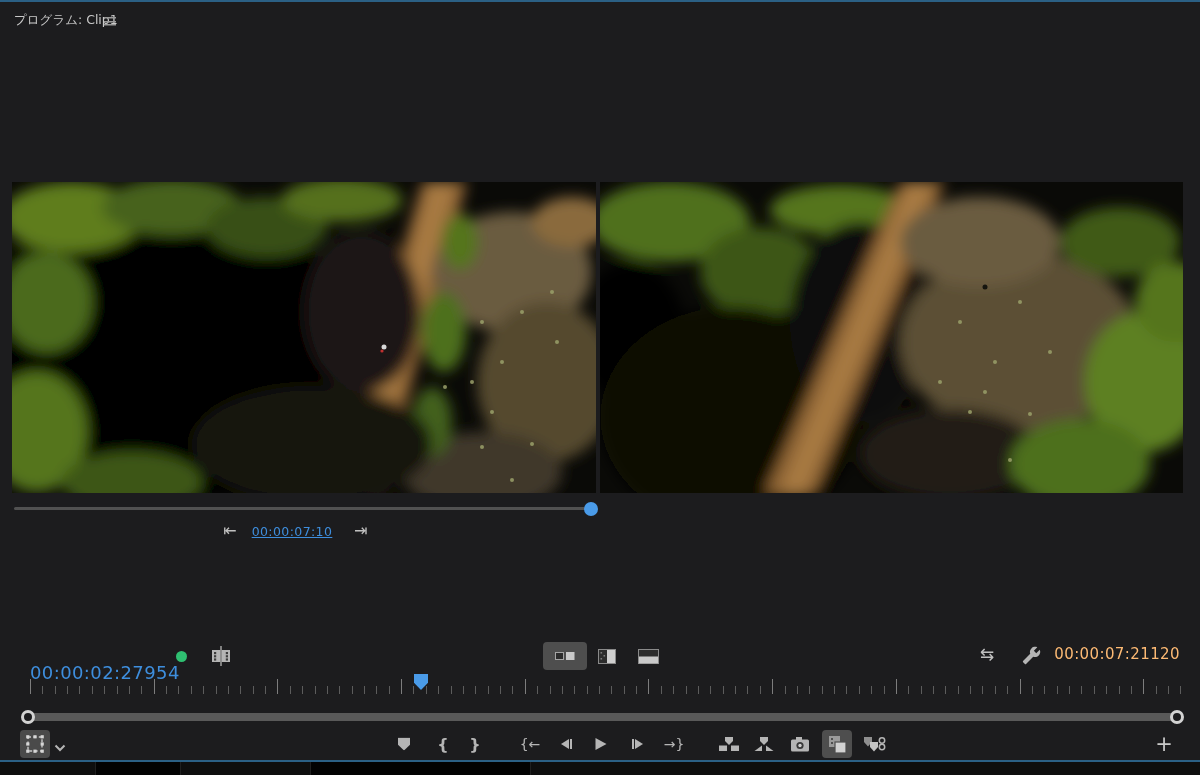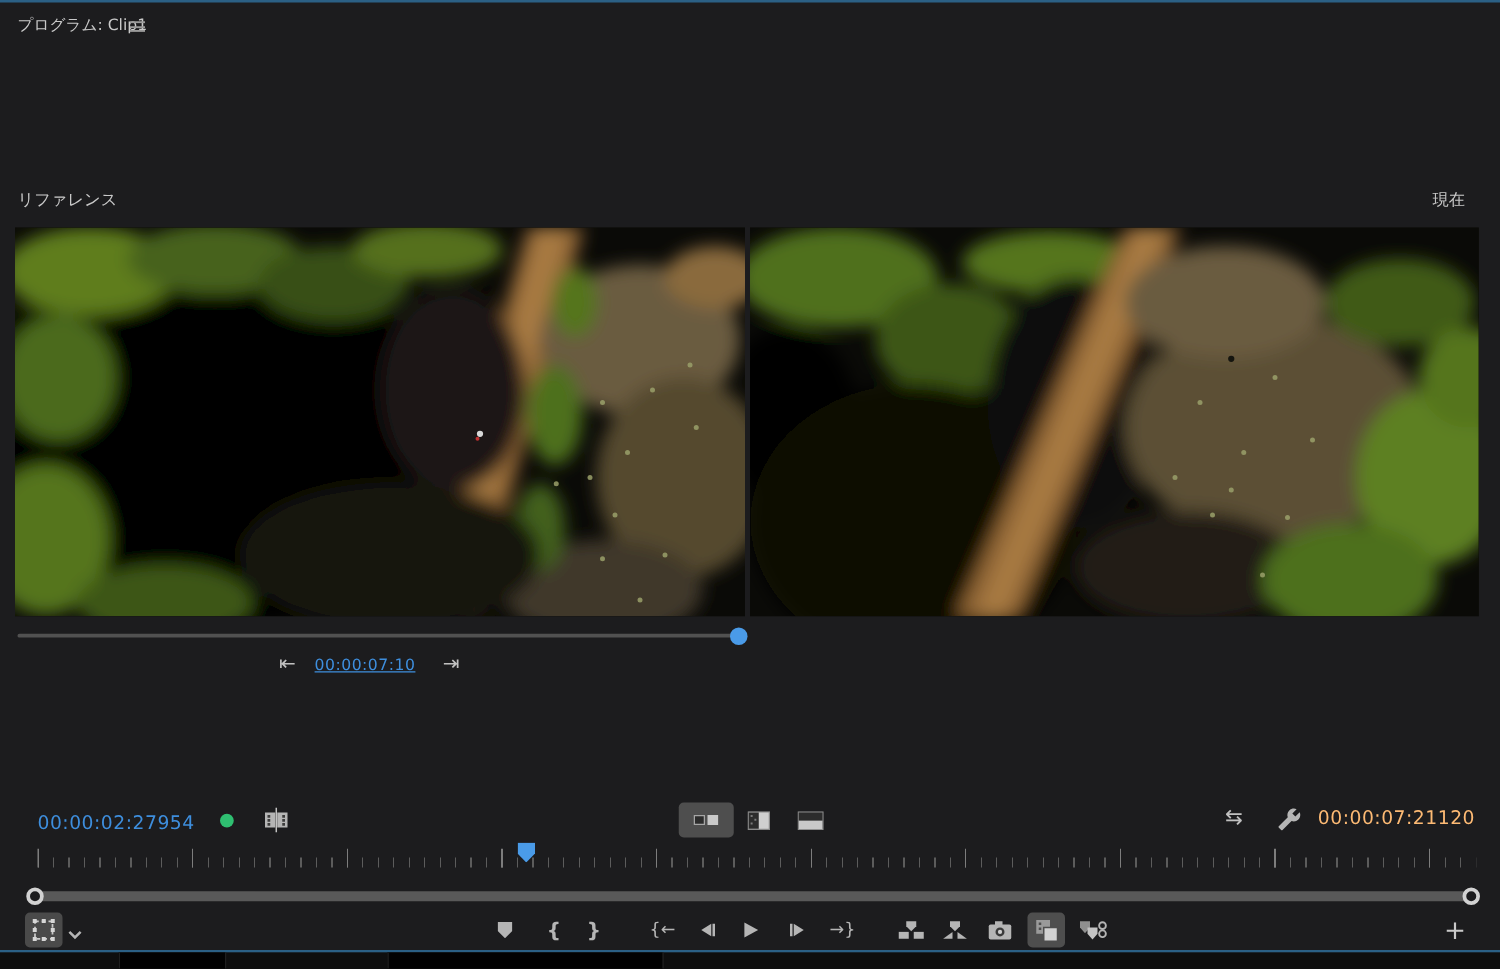--- a/index.html
+++ b/index.html
@@ -42,21 +42,21 @@
   .cmp-track{position:absolute;left:14px;top:6px;width:577px;height:2.5px;background:#515151;border-radius:2px;}
   .cmp-handle{position:absolute;left:584px;top:1px;width:14px;height:14px;border-radius:50%;background:var(--playhead-blue);}
 
   
   .nudge{position:absolute;top:520px;left:0;width:620px;height:24px;}
   .nudge .btn{position:absolute;transform:translateX(-50%);color:#c0c0c0;font-size:16px;cursor:pointer;line-height:22px;}
   .nudge .tc{position:absolute;transform:translateX(-50%);color:var(--timecode-blue);font-size:12.5px;line-height:24px;letter-spacing:.4px;cursor:text;text-decoration:underline;}
 
   
   .status-row{position:absolute;top:642px;left:0;width:100%;height:28px;}
-  .tc-main{position:absolute;left:30px;top:7px;font-size:15px;color:var(--timecode-blue);letter-spacing:.4px;cursor:text;}
+  .tc-main{position:absolute;left:30px;top:20px;font-size:18px;color:var(--timecode-blue);letter-spacing:.4px;cursor:text;}
   .green-dot{position:absolute;left:176px;top:9px;width:11px;height:11px;border-radius:50%;background:var(--indicator-green);}
   .split-film{position:absolute;left:210px;top:4px;cursor:pointer;}
   .mode-btn{position:absolute;top:0;height:28px;display:flex;align-items:center;justify-content:center;cursor:pointer;border-radius:4px;}
   .mode-btn.active{background:#4e4e4e;}
   .mode-1{left:543px;width:44px;}
   .mode-2{left:594px;width:26px;}
   .mode-3{left:634px;width:28px;}
   .swap-glyph{position:absolute;left:980px;top:2px;font-size:17px;color:#c0c0c0;cursor:pointer;}
   .wrench{position:absolute;left:1022px;top:4px;cursor:pointer;}
   .tc-total{position:absolute;right:20px;top:3px;font-size:15px;color:#fdba74;letter-spacing:.4px;}
@@ -106,24 +106,20 @@
 
 <div class="stage">
 
   <div class="focus-line focus-top"></div>
 
   <div class="header">
     <span class="panel-title">プログラム: Clip1</span>
     <span class="hamburger"></span>
   </div>
 
-  <div class="compare-labels">
-    <span class="label-left">リファレンス</span>
-    <span class="label-right">現在</span>
-  </div>
 
   <div class="videos">
     <div class="video left">
       <svg viewBox="0 0 584 311" preserveAspectRatio="none">
         <defs>
             <filter id="b1" x="-20%" y="-20%" width="140%" height="140%">
               <feGaussianBlur stdDeviation="7"></feGaussianBlur>
             </filter>
           </defs>
         <rect width="584" height="311" fill="#0a0a07"></rect>

